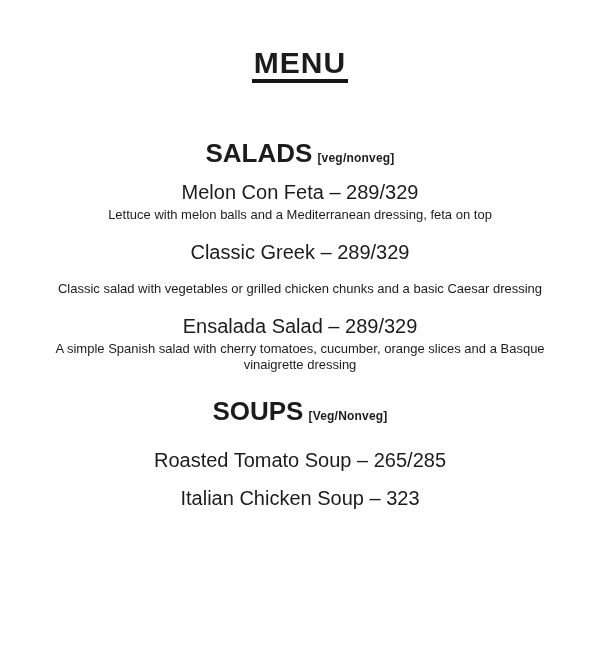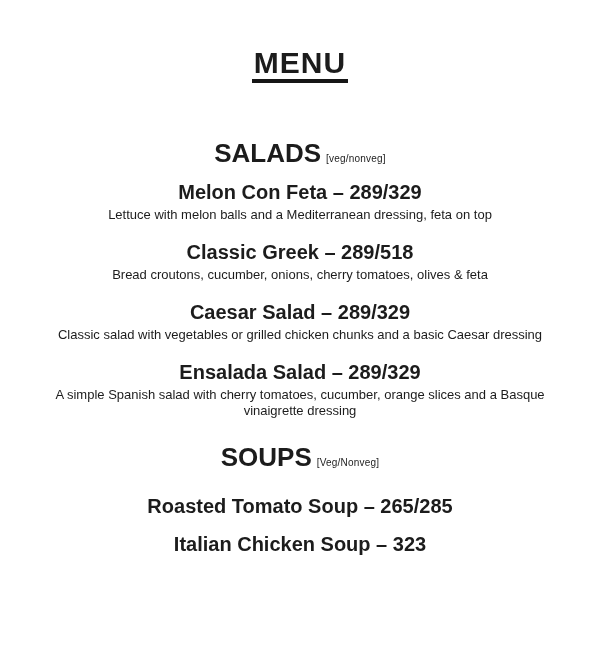--- a/index.html
+++ b/index.html
@@ -40,36 +40,36 @@
   .section-heading {
     margin: 0 0 15px 0;
     font-size: 26px;
     font-weight: bold;
     line-height: 1.05;
   }
   .menu-section.soups .section-heading {
     margin-bottom: 24px;
   }
   .section-tag {
-    font-size: 10px;
-    font-weight: normal;
+    font-size: 12px;
+    font-weight: bold;
     margin-left: 5px;
     letter-spacing: 0.2px;
   }
   .menu-item {
     margin-bottom: 19px;
   }
   .menu-section.soups .menu-item {
     margin-bottom: 18px;
   }
   .item-title {
     font-size: 20px;
     line-height: 1.0;
     margin-bottom: 5px;
-    font-weight: bold;
+    font-weight: normal;
   }
   .item-desc {
     font-size: 13px;
     line-height: 16px;
     max-width: 515px;
     margin: 0 auto;
     text-align: center;
   }
 </style>
 </head>
@@ -83,26 +83,24 @@
     <h2 class="section-heading">
       <span>SALADS</span><span class="section-tag">[veg/nonveg]</span>
     </h2>
 
     <div class="menu-item">
       <div class="item-title">Melon Con Feta – 289/329</div>
       <div class="item-desc">Lettuce with melon balls and a Mediterranean dressing, feta on top</div>
     </div>
 
     <div class="menu-item">
-      <div class="item-title">Classic Greek – 289/518</div>
-      <div class="item-desc">Bread croutons, cucumber, onions, cherry tomatoes, olives &amp; feta</div>
+      <div class="item-title">Classic Greek – 289/329</div>
     </div>
 
     <div class="menu-item">
-      <div class="item-title">Caesar Salad – 289/329</div>
       <div class="item-desc">Classic salad with vegetables or grilled chicken chunks and a basic Caesar dressing</div>
     </div>
 
     <div class="menu-item">
       <div class="item-title">Ensalada Salad – 289/329</div>
       <div class="item-desc">A simple Spanish salad with cherry tomatoes, cucumber, orange slices and a Basque vinaigrette dressing</div>
     </div>
   </section>
 
   <section class="menu-section soups">

